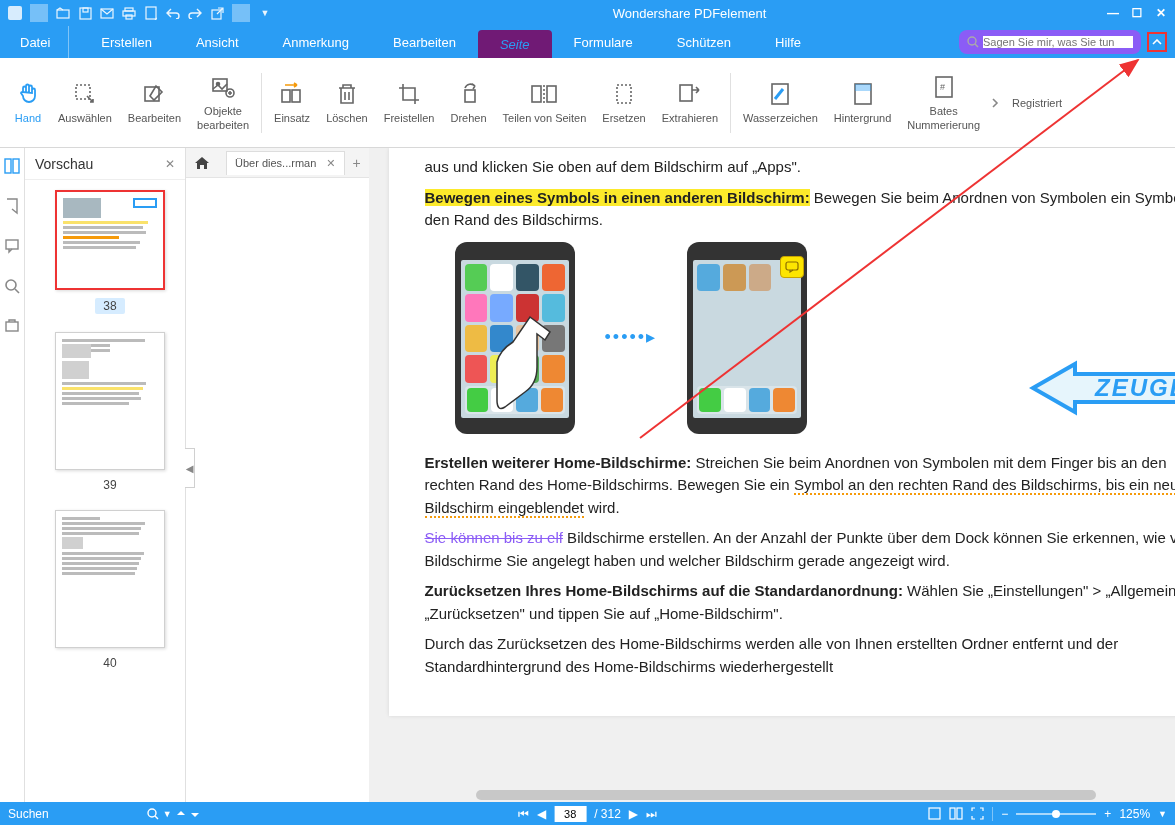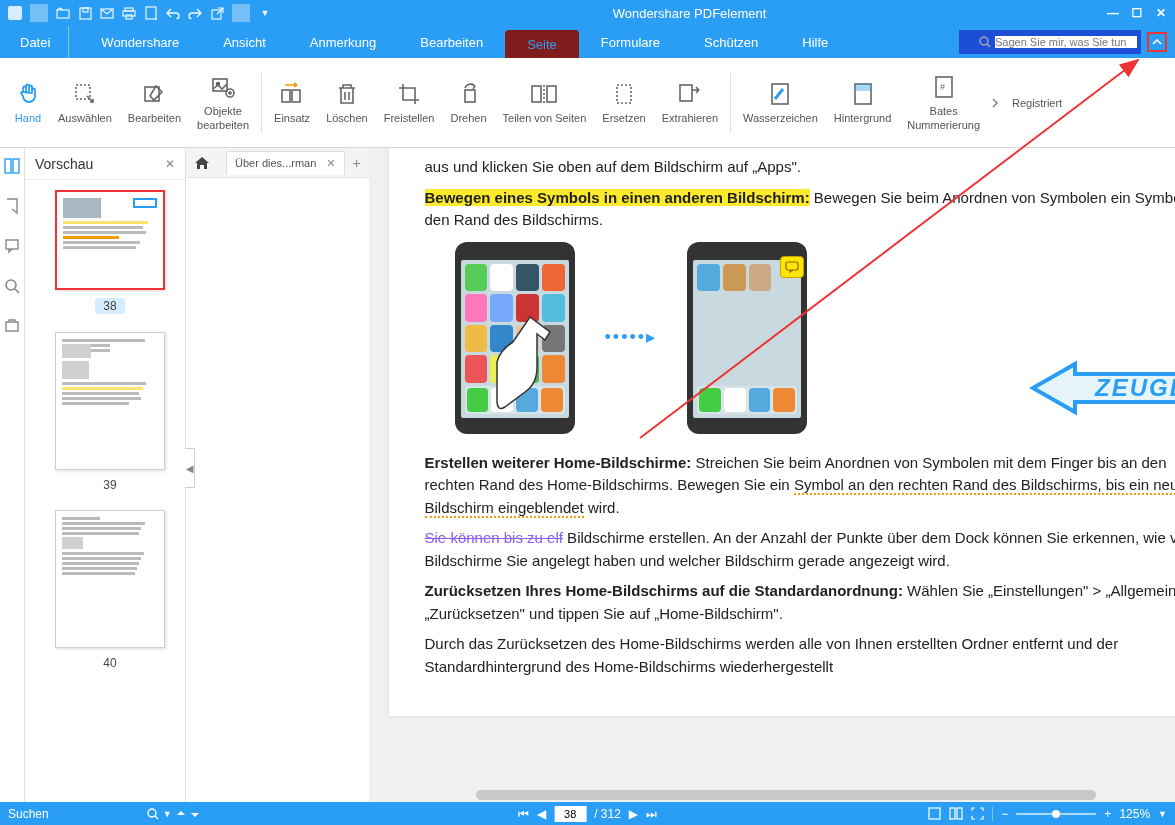--- a/index.html
+++ b/index.html
@@ -11,22 +11,22 @@
 .titlebar .tb-left span { width: 18px; height: 18px; display: flex; align-items: center; justify-content: center; cursor: pointer; opacity: 0.9; }
 .titlebar .tb-sep { width: 1px; height: 16px; background: rgba(255,255,255,0.4); margin: 0 2px; }
 .titlebar .tb-title { flex: 1; text-align: center; font-size: 13px; }
 .titlebar .tb-right { display: flex; gap: 8px; }
 .titlebar .tb-right span { width: 16px; text-align: center; cursor: pointer; font-weight: bold; }
 
 
 .menubar { height: 32px; background: #2a9df4; color: #fff; display: flex; padding-left: 20px; position: relative; }
 .menubar .menu-item { padding: 0 22px; height: 100%; display: flex; align-items: center; cursor: pointer; font-size: 13px; }
 .menubar .menu-item.file { padding: 0 18px 0 0; border-right: 1px solid rgba(255,255,255,0.4); margin-right: 10px; }
-.menubar .menu-item.active { background: #7f1d1d; color: #2a9df4; border-radius: 4px 4px 0 0; height: 28px; align-self: flex-end; }
-.menubar .search-box { position: absolute; right: 34px; top: 4px; width: 182px; height: 24px; background: #1d4ed8; border-radius: 0; display: flex; align-items: center; padding: 0 20px; }
+.menubar .menu-item.active { background: #701a75; color: #2a9df4; border-radius: 4px 4px 0 0; height: 28px; align-self: flex-end; font-style: italic; }
+.menubar .search-box { position: absolute; right: 34px; top: 4px; width: 182px; height: 24px; background: #8b5cf6; border-radius: 8px; display: flex; align-items: center; padding: 0 8px; }
 .menubar .search-box svg { flex-shrink: 0; }
 .menubar .search-box input { border: none; outline: none; font-size: 11px; color: #555; margin-left: 4px; width: 150px; }
 .menubar .collapse-caret { position: absolute; right: 8px; top: 6px; width: 20px; height: 20px; background: #2a9df4; border: 2px solid #e33; display: flex; align-items: center; justify-content: center; cursor: pointer; }
 
 
 .ribbon { height: 90px; background: #fff; border-bottom: 1px solid #d8d8d8; display: flex; align-items: center; padding: 0 6px; }
 .ribbon .tool { display: flex; flex-direction: column; align-items: center; justify-content: center; padding: 4px 8px; cursor: pointer; text-align: center; height: 80px; }
 .ribbon .tool .ico { width: 28px; height: 28px; display: flex; align-items: center; justify-content: center; margin-bottom: 4px; }
 .ribbon .tool .lbl { font-size: 11px; color: #555; white-space: pre-line; line-height: 1.2; max-width: 84px; }
 .ribbon .tool.active .lbl { color: #2a9df4; }
@@ -171,21 +171,21 @@
   <div class="tb-title">Wondershare PDFelement</div>
   <div class="tb-right">
     <span>—</span>
     <span>☐</span>
     <span>✕</span>
   </div>
 </div>
 
 <div class="menubar">
   <div class="menu-item file">Datei</div>
-  <div class="menu-item">Wondershare</div>
+  <div class="menu-item">Erstellen</div>
   <div class="menu-item">Ansicht</div>
   <div class="menu-item">Anmerkung</div>
   <div class="menu-item">Bearbeiten</div>
   <div class="menu-item active">Seite</div>
   <div class="menu-item">Formulare</div>
   <div class="menu-item">Schützen</div>
   <div class="menu-item">Hilfe</div>
   <div class="search-box">
     <svg width="12" height="12" viewBox="0 0 12 12" fill="none" stroke="#aaa" stroke-width="1.4">
         <circle cx="5" cy="5" r="4"></circle>

